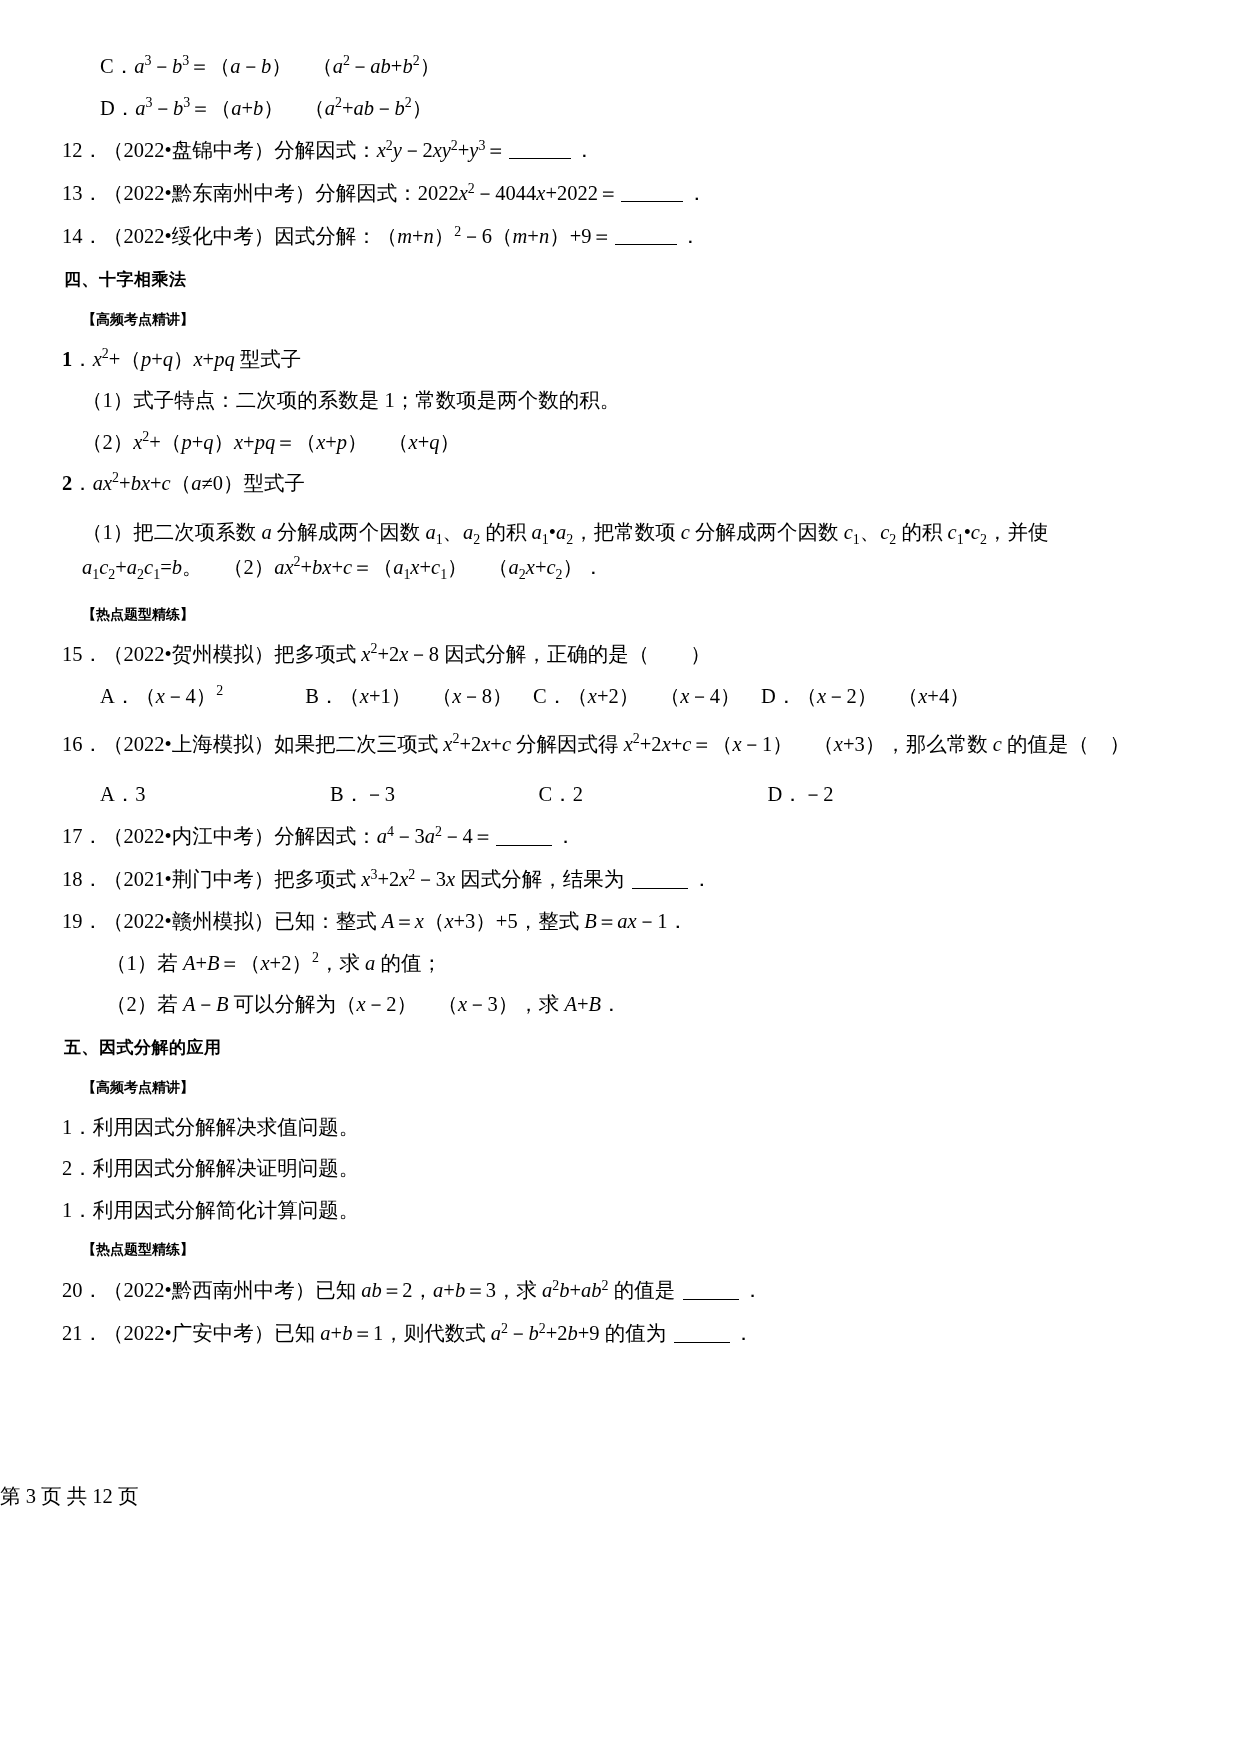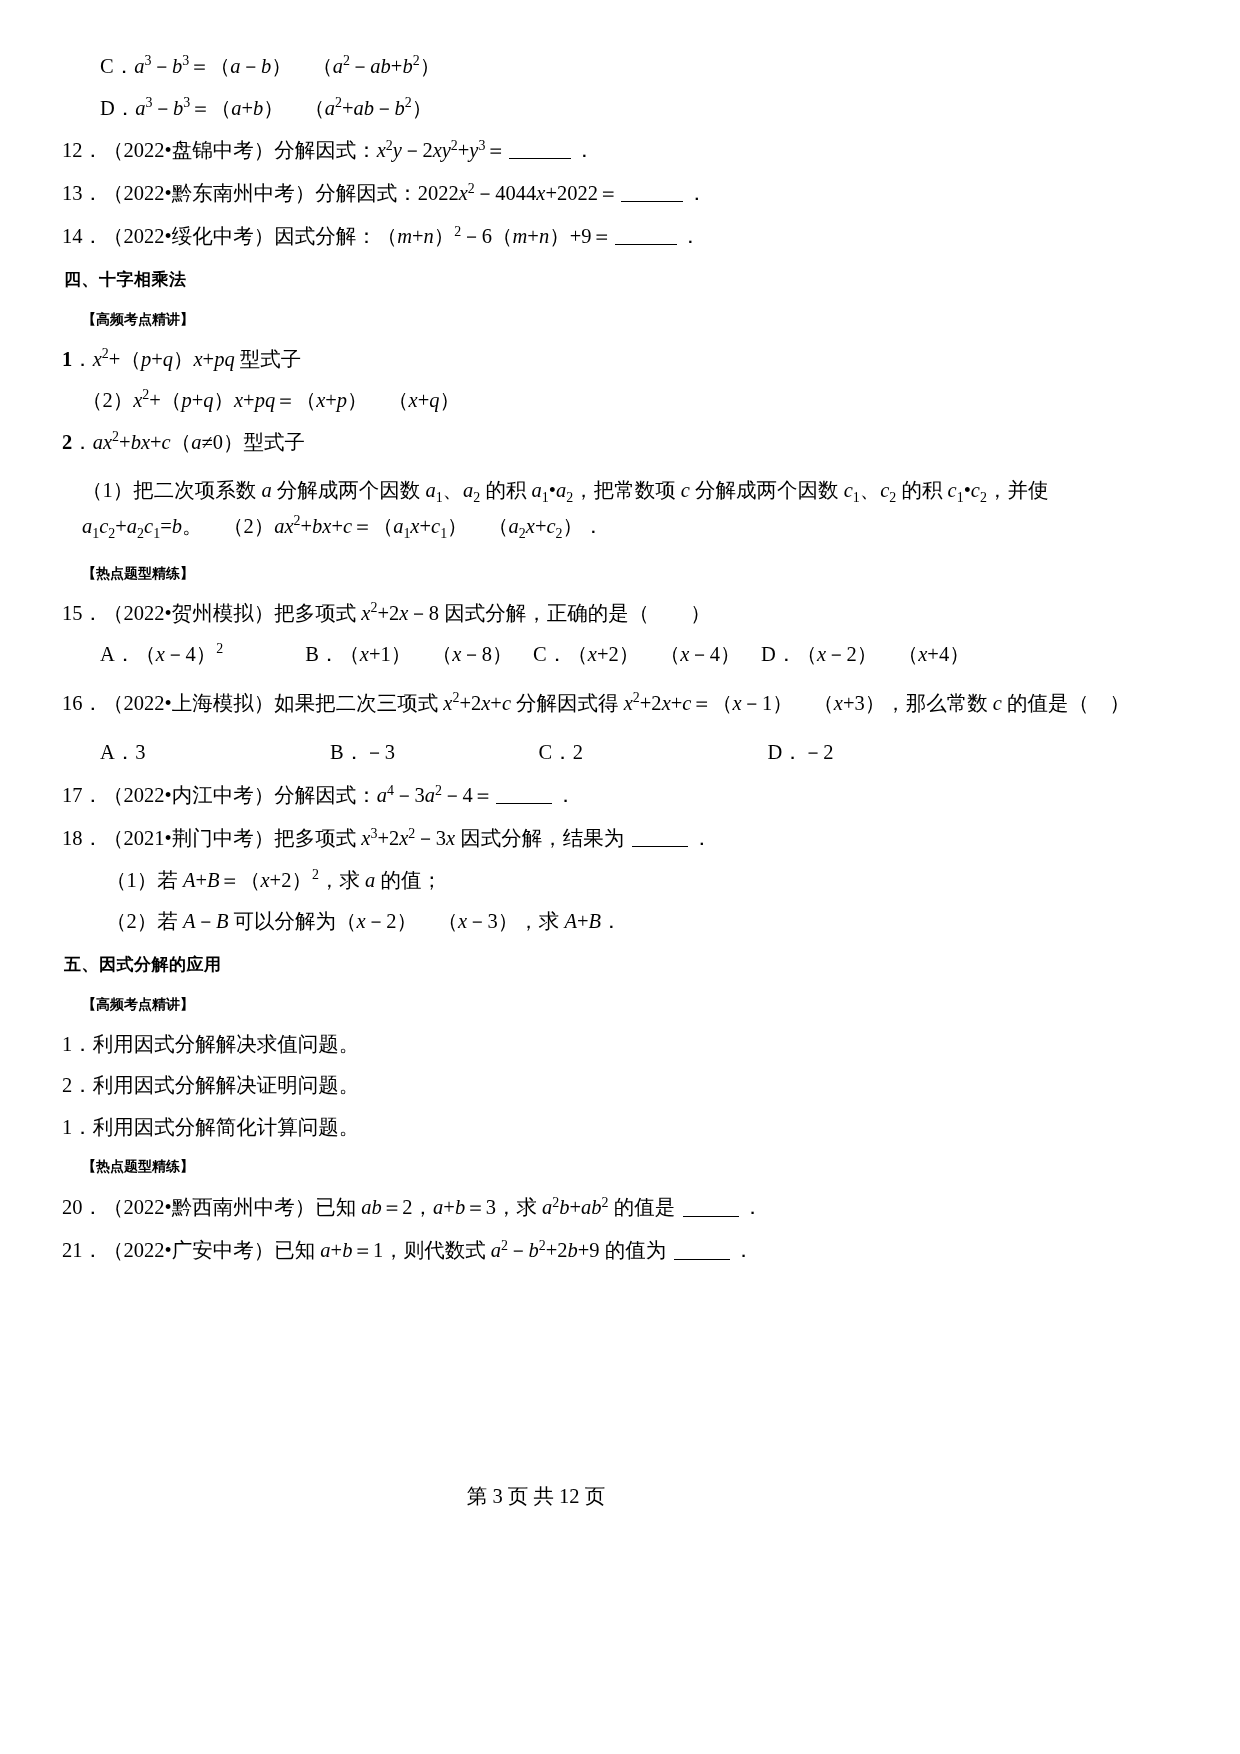--- a/index.html
+++ b/index.html
@@ -97,48 +97,49 @@
     margin: 0 3px;
   }
   .blank.sm { width: 56px; }
 
   
   .footer {
     position: absolute;
     left: 0;
     top: 1482px;
     width: 1072px;
-    text-align: center;
     font-size: 20.5px;
     font-family: "Liberation Serif", "DejaVu Serif", serif;
   }
 </style>
 </head>
 <body>
 
 <div class="page">
   <div class="content" id="content-root">
       <div class="row line ind1">C．<i>a</i><sup>3</sup>－<i>b</i><sup>3</sup>＝（<i>a</i>－<i>b</i>）　（<i>a</i><sup>2</sup>－<i>ab</i>+<i>b</i><sup>2</sup>）</div>
       <div class="row line ind1">D．<i>a</i><sup>3</sup>－<i>b</i><sup>3</sup>＝（<i>a</i>+<i>b</i>）　（<i>a</i><sup>2</sup>+<i>ab</i>－<i>b</i><sup>2</sup>）</div>
       <div class="row line">12．（2022•盘锦中考）分解因式：<i>x</i><sup>2</sup><i>y</i>－2<i>xy</i><sup>2</sup>+<i>y</i><sup>3</sup>＝<span class="blank"></span>．</div>
       <div class="row line">13．（2022•黔东南州中考）分解因式：2022<i>x</i><sup>2</sup>－4044<i>x</i>+2022＝<span class="blank"></span>．</div>
       <div class="row line">14．（2022•绥化中考）因式分解：（<i>m</i>+<i>n</i>）<sup>2</sup>－6（<i>m</i>+<i>n</i>）+9＝<span class="blank"></span>．</div>
       <div class="section-heading">四、十字相乘法</div>
       <div class="bracket-heading">【高频考点精讲】</div>
       <div class="row line"><span class="numlabel">1</span>．<i>x</i><sup>2</sup>+（<i>p</i>+<i>q</i>）<i>x</i>+<i>pq</i> 型式子</div>
+      <div class="row line ind2">（1）式子特点：二次项的系数是 1；常数项是两个数的积。</div>
       <div class="row line ind2">（2）<i>x</i><sup>2</sup>+（<i>p</i>+<i>q</i>）<i>x</i>+<i>pq</i>＝（<i>x</i>+<i>p</i>）　（<i>x</i>+<i>q</i>）</div>
       <div class="row line"><span class="numlabel">2</span>．<i>ax</i><sup>2</sup>+<i>bx</i>+<i>c</i>（<i>a</i>≠0）型式子</div>
       <div class="row line wrap ind2">（1）把二次项系数 <i>a</i> 分解成两个因数 <i>a</i><sub>1</sub>、<i>a</i><sub>2</sub> 的积 <i>a</i><sub>1</sub>•<i>a</i><sub>2</sub>，把常数项 <i>c</i> 分解成两个因数 <i>c</i><sub>1</sub>、<i>c</i><sub>2</sub> 的积 <i>c</i><sub>1</sub>•<i>c</i><sub>2</sub>，并使 <i>a</i><sub>1</sub><i>c</i><sub>2</sub>+<i>a</i><sub>2</sub><i>c</i><sub>1</sub>=<i>b</i>。　（2）<i>ax</i><sup>2</sup>+<i>bx</i>+<i>c</i>＝（<i>a</i><sub>1</sub><i>x</i>+<i>c</i><sub>1</sub>）　（<i>a</i><sub>2</sub><i>x</i>+<i>c</i><sub>2</sub>）．</div>
       <div class="bracket-heading">【热点题型精练】</div>
       <div class="row line">15．（2022•贺州模拟）把多项式 <i>x</i><sup>2</sup>+2<i>x</i>－8 因式分解，正确的是（　　）</div>
       <div class="row line ind1">A．（<i>x</i>－4）<sup>2</sup>　　　　B．（<i>x</i>+1）　（<i>x</i>－8）　C．（<i>x</i>+2）　（<i>x</i>－4）　D．（<i>x</i>－2）　（<i>x</i>+4）</div>
       <div class="row line wrap">16．（2022•上海模拟）如果把二次三项式 <i>x</i><sup>2</sup>+2<i>x</i>+<i>c</i> 分解因式得 <i>x</i><sup>2</sup>+2<i>x</i>+<i>c</i>＝（<i>x</i>－1）　（<i>x</i>+3），那么常数 <i>c</i> 的值是（　）</div>
       <div class="row line ind1">A．3　　　　　　　　　B．－3　　　　　　　C．2　　　　　　　　　D．－2</div>
       <div class="row line">17．（2022•内江中考）分解因式：<i>a</i><sup>4</sup>－3<i>a</i><sup>2</sup>－4＝<span class="blank sm"></span>．</div>
       <div class="row line">18．（2021•荆门中考）把多项式 <i>x</i><sup>3</sup>+2<i>x</i><sup>2</sup>－3<i>x</i> 因式分解，结果为 <span class="blank sm"></span>．</div>
+      <div class="row line">19．（2022•赣州模拟）已知：整式 <i>A</i>＝<i>x</i>（<i>x</i>+3）+5，整式 <i>B</i>＝<i>ax</i>－1．</div>
       <div class="row line ind3">（1）若 <i>A</i>+<i>B</i>＝（<i>x</i>+2）<sup>2</sup>，求 <i>a</i> 的值；</div>
       <div class="row line ind3">（2）若 <i>A</i>－<i>B</i> 可以分解为（<i>x</i>－2）　（<i>x</i>－3），求 <i>A</i>+<i>B</i>．</div>
       <div class="section-heading">五、因式分解的应用</div>
       <div class="bracket-heading">【高频考点精讲】</div>
       <div class="row line">1．利用因式分解解决求值问题。</div>
       <div class="row line">2．利用因式分解解决证明问题。</div>
       <div class="row line">1．利用因式分解简化计算问题。</div>
       <div class="bracket-heading">【热点题型精练】</div>
       <div class="row line">20．（2022•黔西南州中考）已知 <i>ab</i>＝2，<i>a</i>+<i>b</i>＝3，求 <i>a</i><sup>2</sup><i>b</i>+<i>ab</i><sup>2</sup> 的值是 <span class="blank sm"></span>．</div>
       <div class="row line">21．（2022•广安中考）已知 <i>a</i>+<i>b</i>＝1，则代数式 <i>a</i><sup>2</sup>－<i>b</i><sup>2</sup>+2<i>b</i>+9 的值为 <span class="blank sm"></span>．</div>

